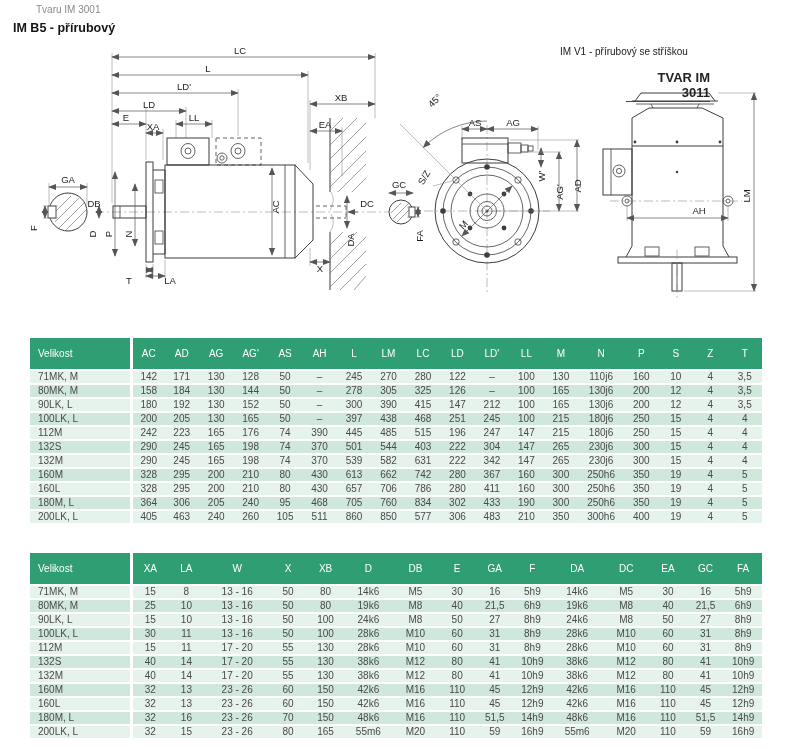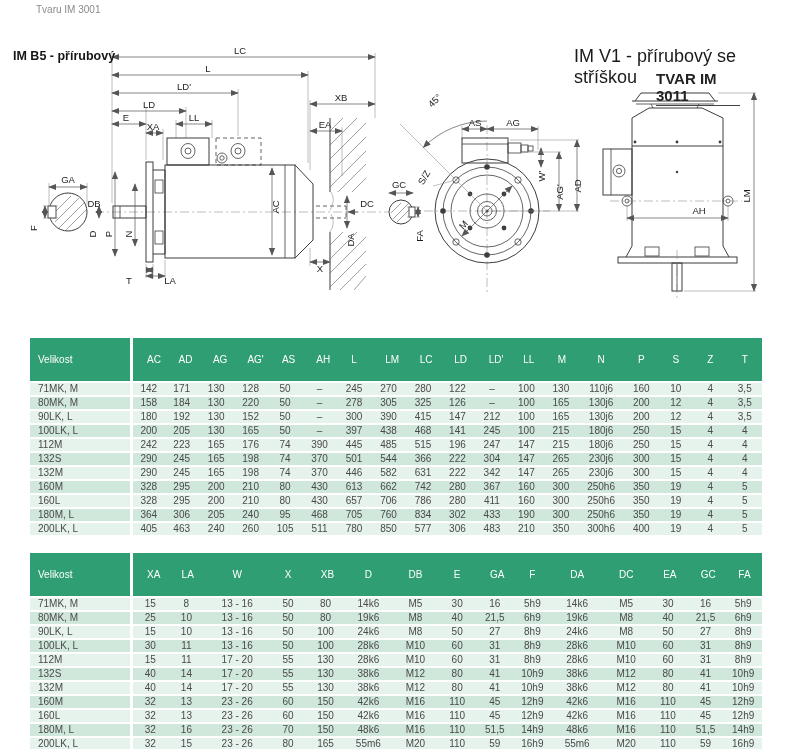--- a/index.html
+++ b/index.html
@@ -1,42 +1,42 @@
 <!DOCTYPE html>
 <html><head>
 <meta charset="utf-8">
 <style>
   html,body{margin:0;padding:0;background:#ffffff;}
   #page{position:relative;width:790px;height:749px;background:#ffffff;overflow:hidden;
         font-family:"Liberation Sans",sans-serif;}
   .t-sub{position:absolute;left:36px;top:4px;font-size:10px;color:#8a8a8a;}
-  .t-main{position:absolute;left:13px;top:21px;font-size:12.5px;font-weight:bold;color:#151515;margin-top:28px;}
-  .t-right{position:absolute;left:574px;top:46px;font-size:18px;color:#1a1a1a;}
-  .t-cap{position:absolute;left:656px;top:70px;width:84px;text-align:left;font-size:15px;
+  .t-main{position:absolute;left:13px;top:21px;font-size:12.5px;font-weight:bold;color:#151515;}
+  .t-right{position:absolute;left:560px;top:46px;font-size:10px;color:#1a1a1a;}
+  .t-cap{position:absolute;left:626px;top:70px;width:84px;text-align:right;font-size:13px;
          font-weight:bold;color:#222;border-bottom:1px solid #444;padding-bottom:1px;}
   #drawing{position:absolute;left:0;top:0;}
 
   
   .ln{fill:none;stroke:#3d3d3d;stroke-width:1;}
   .lnt{fill:none;stroke:#3d3d3d;stroke-width:0.8;}
   .fillc{fill:#3d3d3d;stroke:none;}
   .dim{stroke:#555;stroke-width:0.7;fill:none;}
   .ext{stroke:#8a8a8a;stroke-width:0.55;fill:none;}
   .cl{stroke:#909090;stroke-width:0.6;fill:none;stroke-dasharray:9 3 2 3;}
   .dsh{stroke-dasharray:4 3;}
   .hat{stroke:#606060;stroke-width:0.6;}
   .wht{fill:#ffffff;stroke:#3d3d3d;stroke-width:0.9;}
   text.dl{font-family:"Liberation Sans",sans-serif;font-size:9.5px;fill:#1c1c1c;text-anchor:middle;}
 
   
   .tblwrap{position:absolute;left:30px;width:732px;}
   #table1wrap{top:336px;} #table2wrap{top:551px;}
   table{width:100%;border-collapse:separate;border-spacing:0 2px;table-layout:fixed;
         font-family:"Liberation Sans",sans-serif;font-size:10px;color:#4a4a4a;}
-  th{background:#2f9e72;color:#ffffff;font-weight:normal;height:15px;padding:14px;text-align:center;
+  th{background:#2f9e72;color:#ffffff;font-weight:normal;height:15px;padding:8px;text-align:center;
      font-size:10px;overflow:hidden;white-space:nowrap;}
   td{background:#e6f2ec;height:12px;line-height:12px;padding:0;text-align:center;
      overflow:hidden;white-space:nowrap;}
   tbody tr:nth-child(even) td{background:#d0e7db;}
   th:first-child,td:first-child{text-align:left;padding-left:8px;}
   th:nth-child(2),td:nth-child(2){border-left:3px solid #ffffff;}
 </style>
 </head>
 <body>
 
@@ -319,21 +319,21 @@
             <td>160</td>
             <td>10</td>
             <td>4</td>
             <td>3,5</td>
           </tr>
           <tr>
             <td>80MK, M</td>
             <td>158</td>
             <td>184</td>
             <td>130</td>
-            <td>220</td>
+            <td>144</td>
             <td>50</td>
             <td>–</td>
             <td>278</td>
             <td>305</td>
             <td>325</td>
             <td>126</td>
             <td>–</td>
             <td>100</td>
             <td>165</td>
             <td>130j6</td>
@@ -367,21 +367,21 @@
             <td>100LK, L</td>
             <td>200</td>
             <td>205</td>
             <td>130</td>
             <td>165</td>
             <td>50</td>
             <td>–</td>
             <td>397</td>
             <td>438</td>
             <td>468</td>
-            <td>141</td>
+            <td>251</td>
             <td>245</td>
             <td>100</td>
             <td>215</td>
             <td>180j6</td>
             <td>250</td>
             <td>15</td>
             <td>4</td>
             <td>4</td>
           </tr>
           <tr>
@@ -408,40 +408,40 @@
           <tr>
             <td>132S</td>
             <td>290</td>
             <td>245</td>
             <td>165</td>
             <td>198</td>
             <td>74</td>
             <td>370</td>
             <td>501</td>
             <td>544</td>
-            <td>366</td>
+            <td>403</td>
             <td>222</td>
             <td>304</td>
             <td>147</td>
             <td>265</td>
             <td>230j6</td>
             <td>300</td>
             <td>15</td>
             <td>4</td>
             <td>4</td>
           </tr>
           <tr>
             <td>132M</td>
             <td>290</td>
             <td>245</td>
             <td>165</td>
             <td>198</td>
             <td>74</td>
             <td>370</td>
-            <td>446</td>
+            <td>539</td>
             <td>582</td>
             <td>631</td>
             <td>222</td>
             <td>342</td>
             <td>147</td>
             <td>265</td>
             <td>230j6</td>
             <td>300</td>
             <td>15</td>
             <td>4</td>
@@ -511,21 +511,21 @@
             <td>5</td>
           </tr>
           <tr>
             <td>200LK, L</td>
             <td>405</td>
             <td>463</td>
             <td>240</td>
             <td>260</td>
             <td>105</td>
             <td>511</td>
-            <td>780</td>
+            <td>860</td>
             <td>850</td>
             <td>577</td>
             <td>306</td>
             <td>483</td>
             <td>210</td>
             <td>350</td>
             <td>300h6</td>
             <td>400</td>
             <td>19</td>
             <td>4</td>

